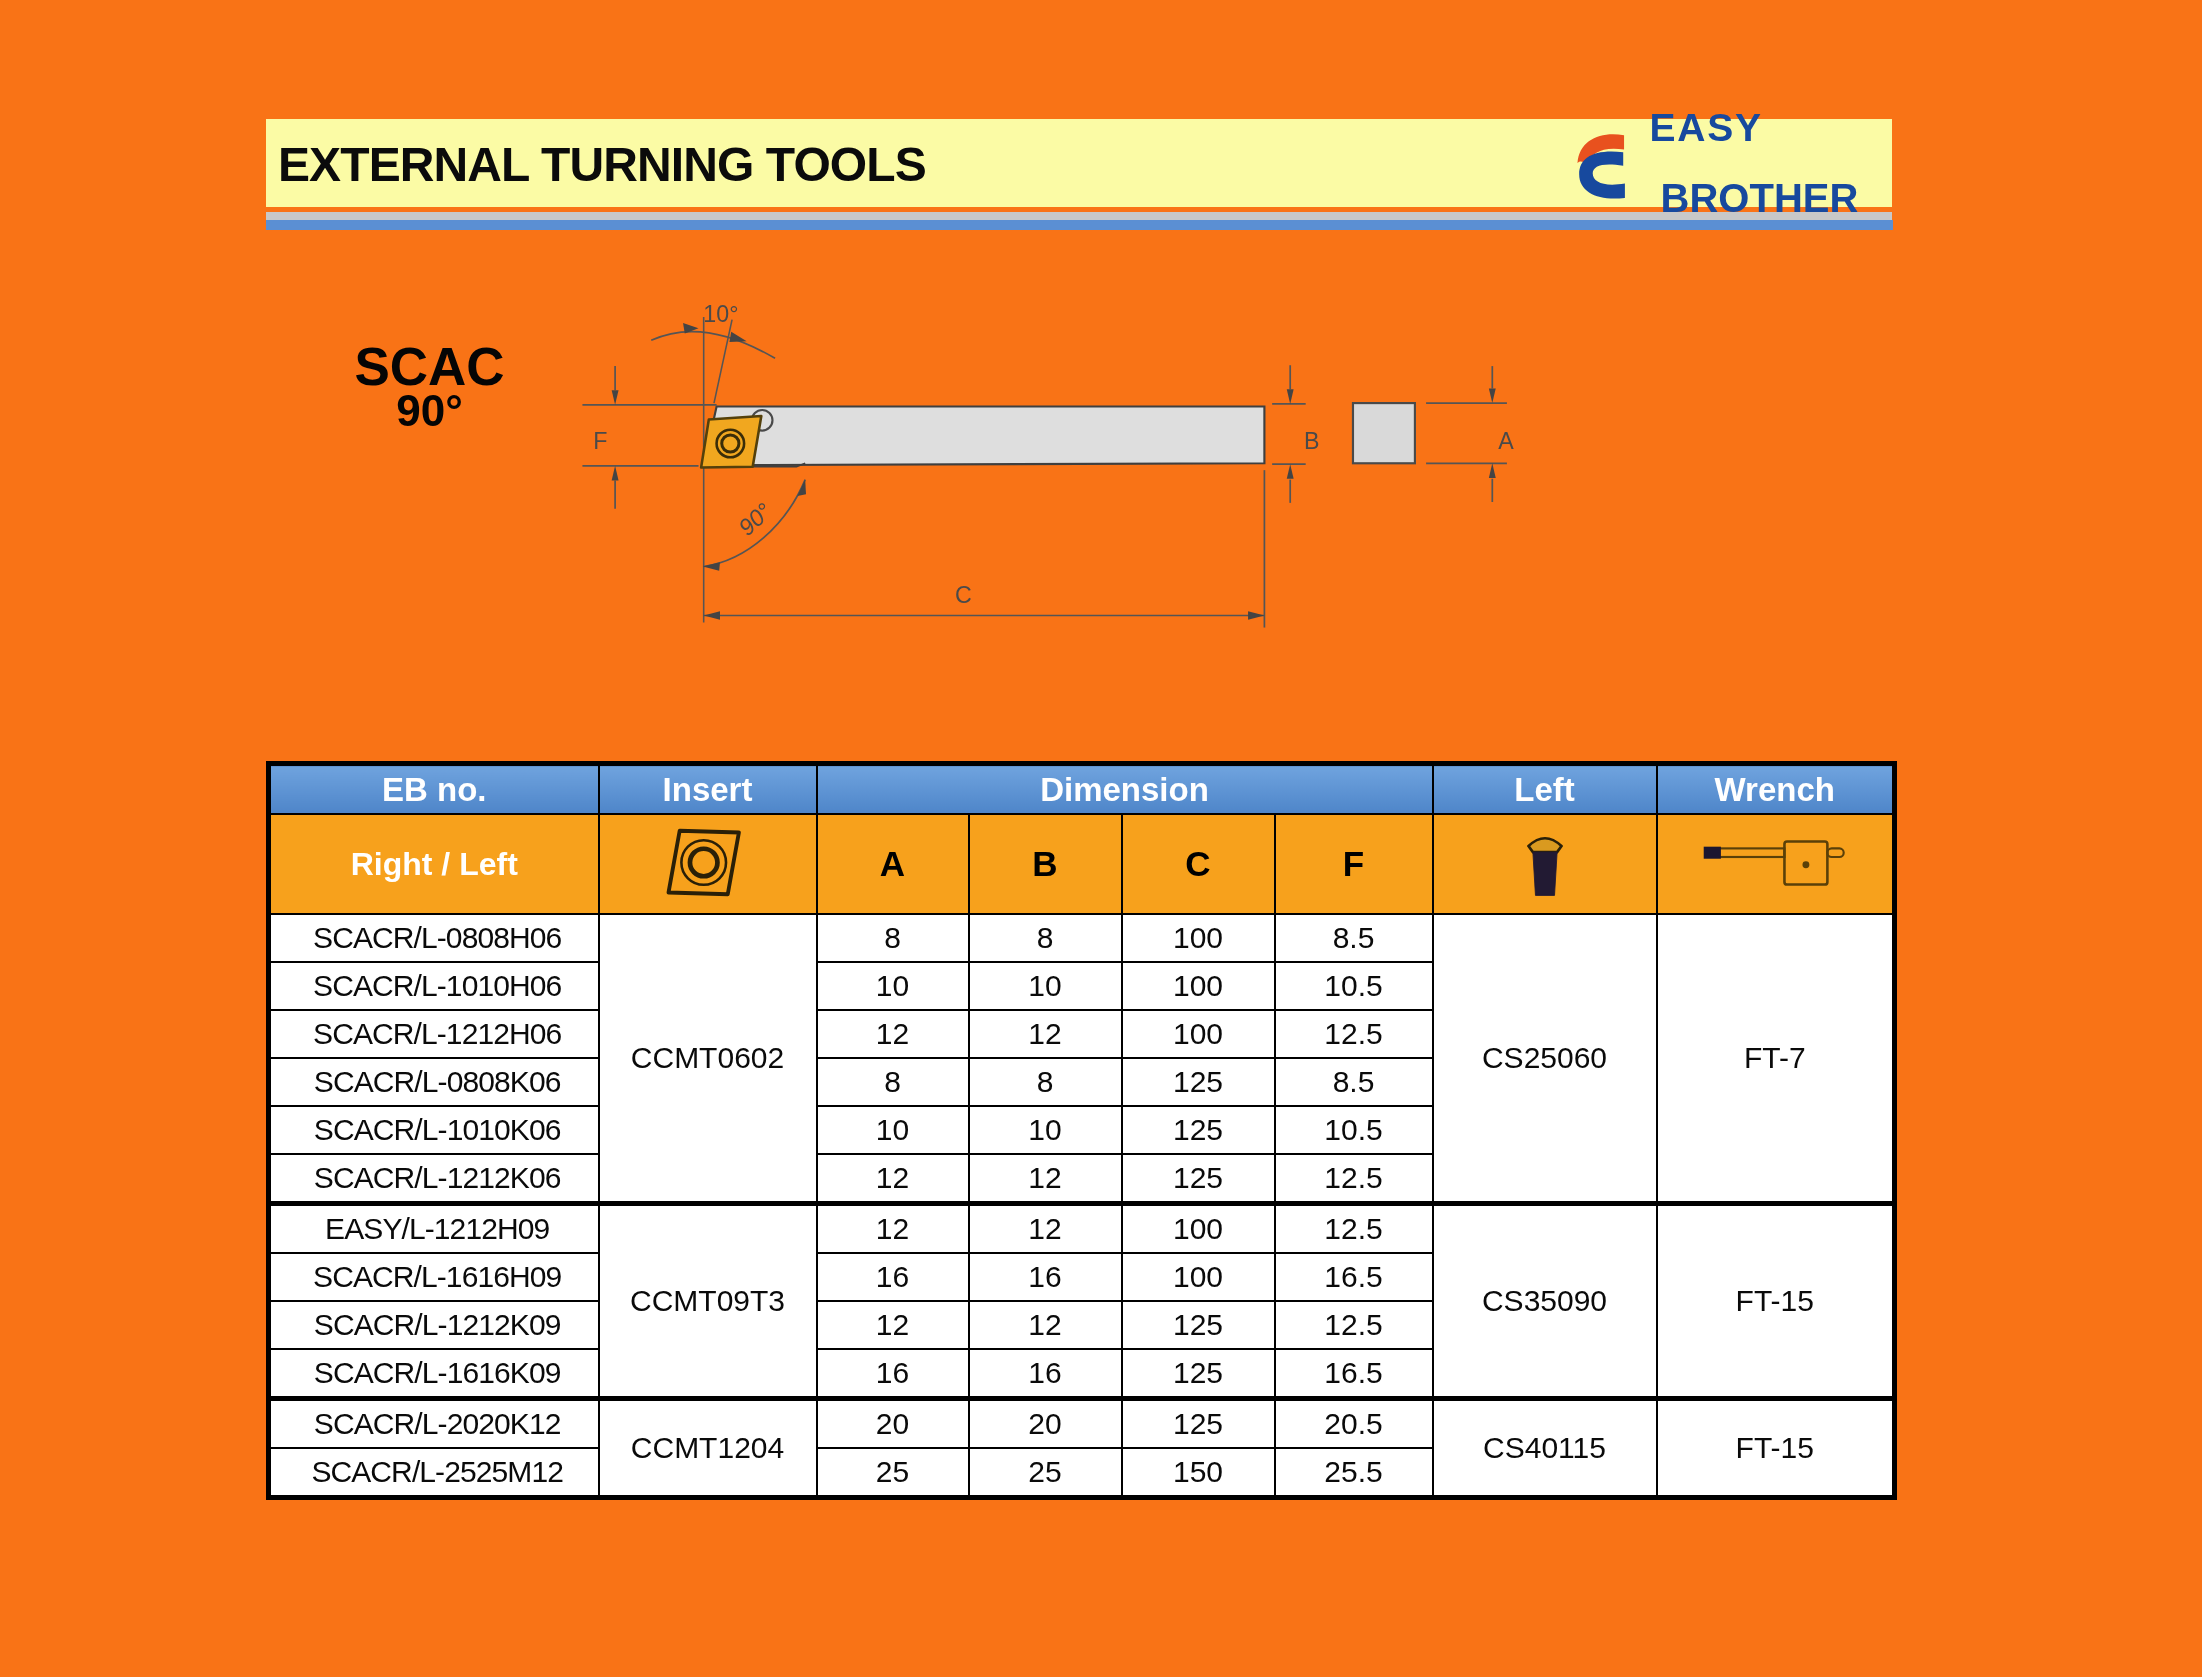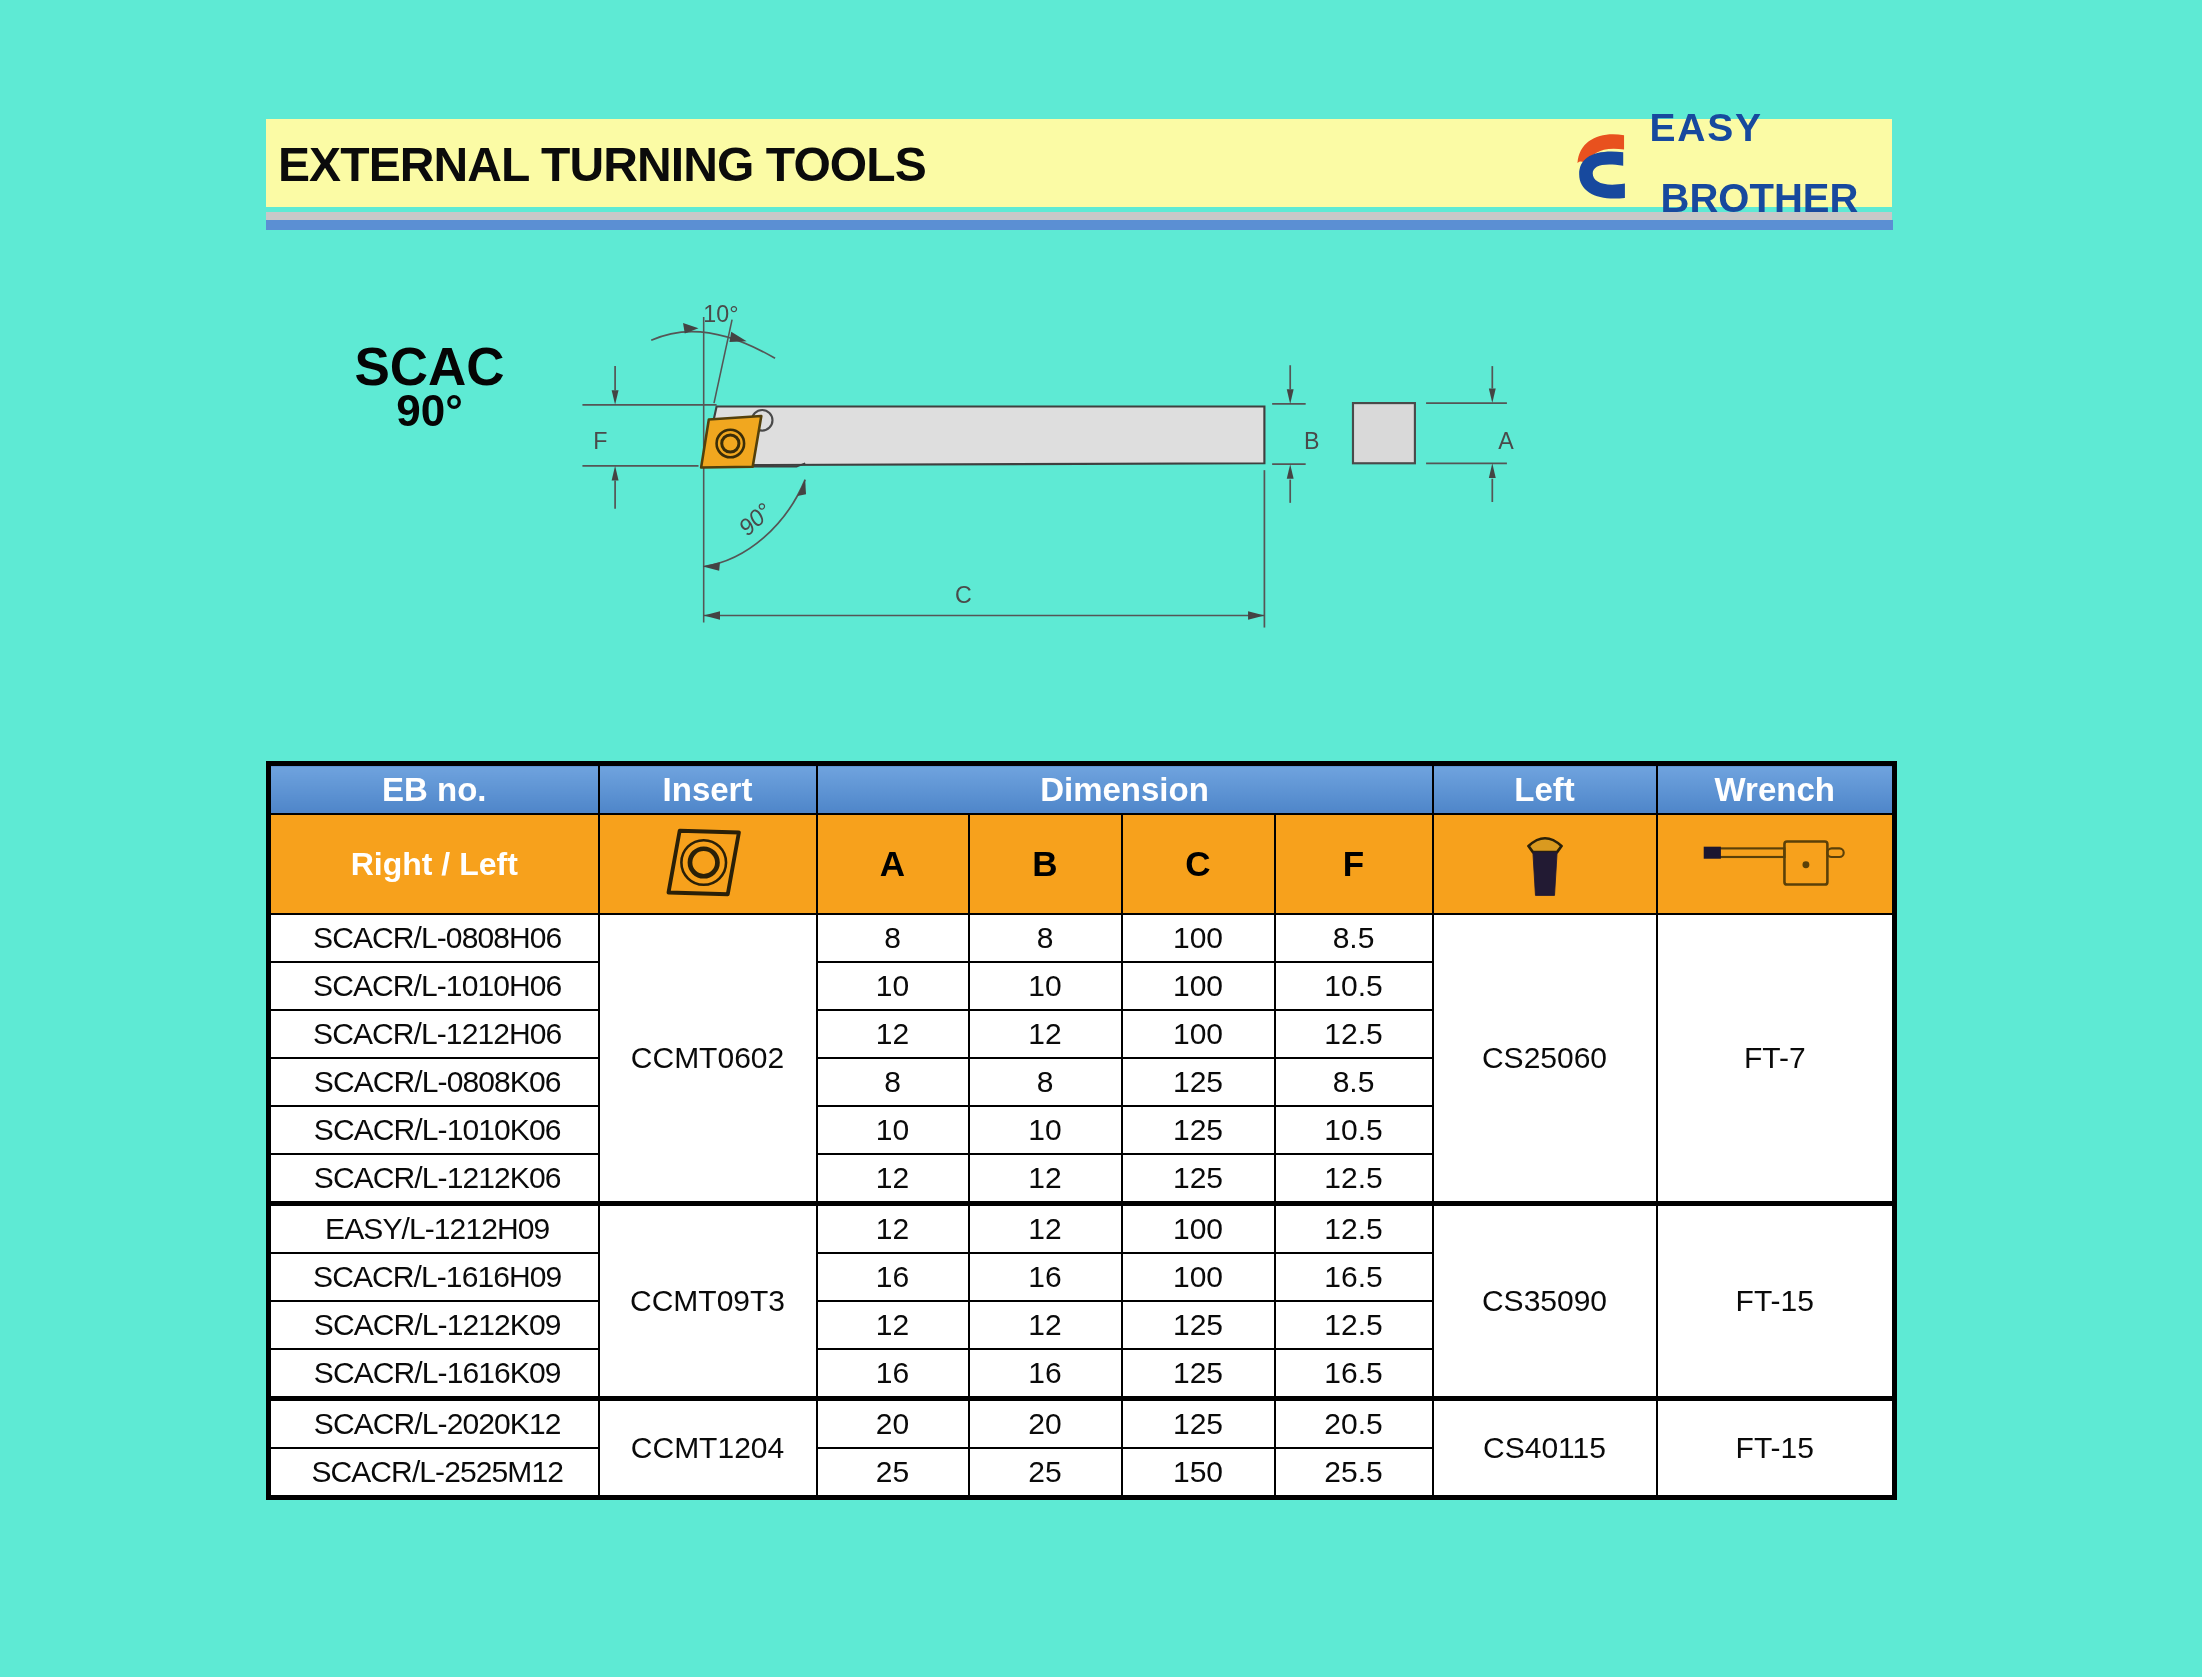--- a/index.html
+++ b/index.html
@@ -1,17 +1,17 @@
 <!DOCTYPE html>
 <html style="font-size:13.8px"><head>
 <meta charset="utf-8">
 <style>
   html,body{margin:0;padding:0;background:#ffffff;}
   body{font-family:"Liberation Sans", sans-serif;}
-  #page{position:relative;width:2203px;height:1678px;background:#5eead4;overflow:hidden;}
+  #page{position:relative;width:2203px;height:1678px;background:#f97316;overflow:hidden;}
 
   
   .banner{position:absolute;left:266px;top:119px;width:1626px;height:88px;background:#FBFBA5;}
   .banner-title{position:absolute;left:12px;top:0;height:88px;line-height:91px;
     font-size:48px;font-weight:bold;color:#0b0b0b;letter-spacing:-0.9px;white-space:nowrap;}
   .bar-gray{position:absolute;left:266px;top:212px;width:1626px;height:8.6px;background:#C8C8C8;}
   .bar-blue{position:absolute;left:266px;top:220px;width:1627px;height:9.5px;background:#5B8FD3;}
 
   
   .logo{position:absolute;left:1569px;top:122px;width:327px;height:83px;display:flex;align-items:center;}

